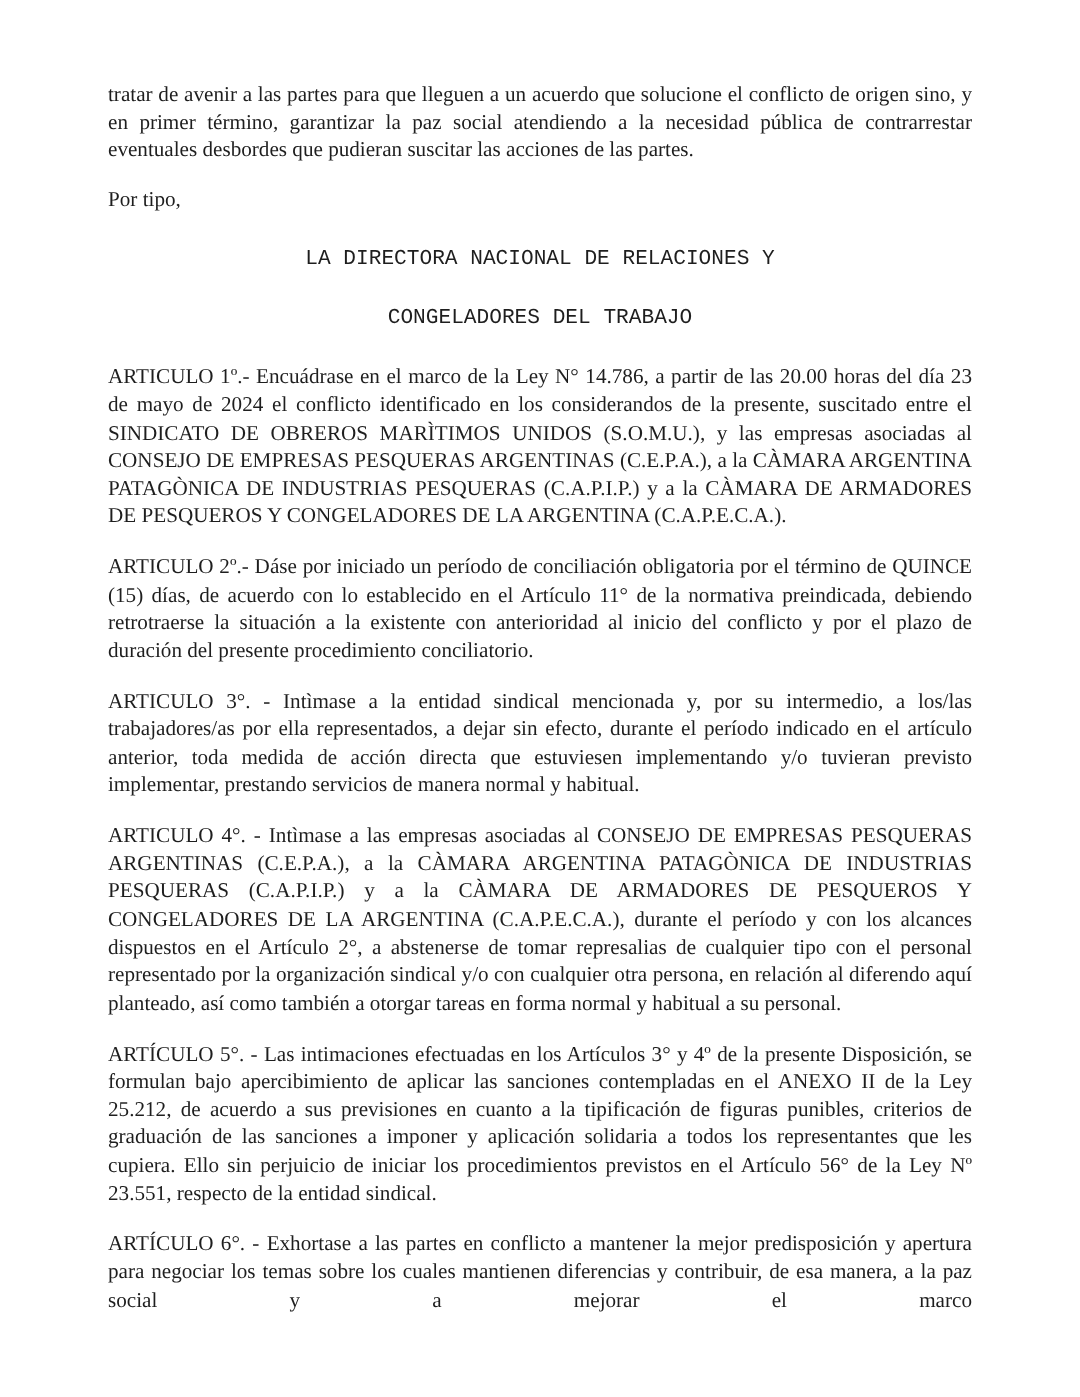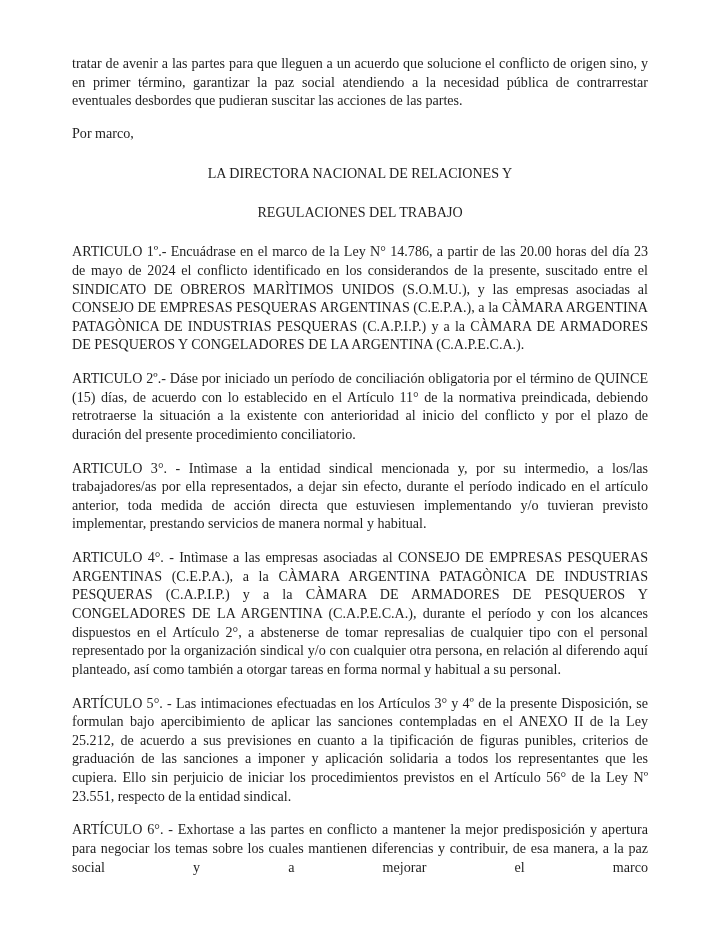--- a/index.html
+++ b/index.html
@@ -25,36 +25,37 @@
     }
     p {
       margin: 0;
       text-align: justify;
       text-align-last: left;
     }
     .para { margin-bottom: 14.6px; }
     .center {
       text-align: left;
       text-align-last: center;
+      font-family: Liberation Mono, monospace;
     }
     .por-ello { margin-bottom: 21px; }
     .heading1 { margin-bottom: 20.6px; }
     .heading2 { margin-bottom: 20.6px; }
     .heading3 { margin-bottom: 20px; }
     .article { margin-bottom: 15.2px; }
     .label { }
   </style>
 </head>
 <body>
 
 <div class="page">
   <p class="para">tratar de avenir a las partes para que lleguen a un acuerdo que solucione el conflicto de origen sino, y en primer término, garantizar la paz social atendiendo a la necesidad pública de contrarrestar eventuales desbordes que pudieran suscitar las acciones de las partes.</p>
-  <p class="por-ello">Por marco,</p>
+  <p class="por-ello">Por tipo,</p>
   <p class="center heading1">LA DIRECTORA NACIONAL DE RELACIONES Y</p>
-  <p class="center heading2">REGULACIONES DEL TRABAJO</p>
+  <p class="center heading2">CONGELADORES DEL TRABAJO</p>
 
   <p class="article"><span class="label">ARTICULO 1º.-</span><span> Encuádrase en el marco de la Ley N° 14.786, a partir de las 20.00 horas del día 23 de mayo de 2024 el conflicto identificado en los considerandos de la presente, suscitado entre el SINDICATO DE OBREROS MARÌTIMOS UNIDOS (S.O.M.U.), y las empresas asociadas al CONSEJO DE EMPRESAS PESQUERAS ARGENTINAS (C.E.P.A.), a la CÀMARA ARGENTINA PATAGÒNICA DE INDUSTRIAS PESQUERAS (C.A.P.I.P.) y a la CÀMARA DE ARMADORES DE PESQUEROS Y CONGELADORES DE LA ARGENTINA (C.A.P.E.C.A.).</span></p>
   <p class="article"><span class="label">ARTICULO 2º.-</span><span> Dáse por iniciado un período de conciliación obligatoria por el término de QUINCE (15) días, de acuerdo con lo establecido en el Artículo 11° de la normativa preindicada, debiendo retrotraerse la situación a la existente con anterioridad al inicio del conflicto y por el plazo de duración del presente procedimiento conciliatorio.</span></p>
   <p class="article"><span class="label">ARTICULO 3°. -</span><span> Intìmase a la entidad sindical mencionada y, por su intermedio, a los/las trabajadores/as por ella representados, a dejar sin efecto, durante el período indicado en el artículo anterior, toda medida de acción directa que estuviesen implementando y/o tuvieran previsto implementar, prestando servicios de manera normal y habitual.</span></p>
   <p class="article"><span class="label">ARTICULO 4°. -</span><span> Intìmase a las empresas asociadas al CONSEJO DE EMPRESAS PESQUERAS ARGENTINAS (C.E.P.A.), a la CÀMARA ARGENTINA PATAGÒNICA DE INDUSTRIAS PESQUERAS (C.A.P.I.P.) y a la CÀMARA DE ARMADORES DE PESQUEROS Y CONGELADORES DE LA ARGENTINA (C.A.P.E.C.A.), durante el período y con los alcances dispuestos en el Artículo 2°, a abstenerse de tomar represalias de cualquier tipo con el personal representado por la organización sindical y/o con cualquier otra persona, en relación al diferendo aquí planteado, así como también a otorgar tareas en forma normal y habitual a su personal.</span></p>
   <p class="article"><span class="label">ARTÍCULO 5°. -</span><span> Las intimaciones efectuadas en los Artículos 3° y 4º de la presente Disposición, se formulan bajo apercibimiento de aplicar las sanciones contempladas en el ANEXO II de la Ley 25.212, de acuerdo a sus previsiones en cuanto a la tipificación de figuras punibles, criterios de graduación de las sanciones a imponer y aplicación solidaria a todos los representantes que les cupiera. Ello sin perjuicio de iniciar los procedimientos previstos en el Artículo 56° de la Ley Nº 23.551, respecto de la entidad sindical.</span></p>
   <p class="article" style="text-align-last: justify;"><span class="label">ARTÍCULO 6°. -</span><span> Exhortase a las partes en conflicto a mantener la mejor predisposición y apertura para negociar los temas sobre los cuales mantienen diferencias y contribuir, de esa manera, a la paz social y a mejorar el marco</span></p>
 </div>
 
 </body></html>

